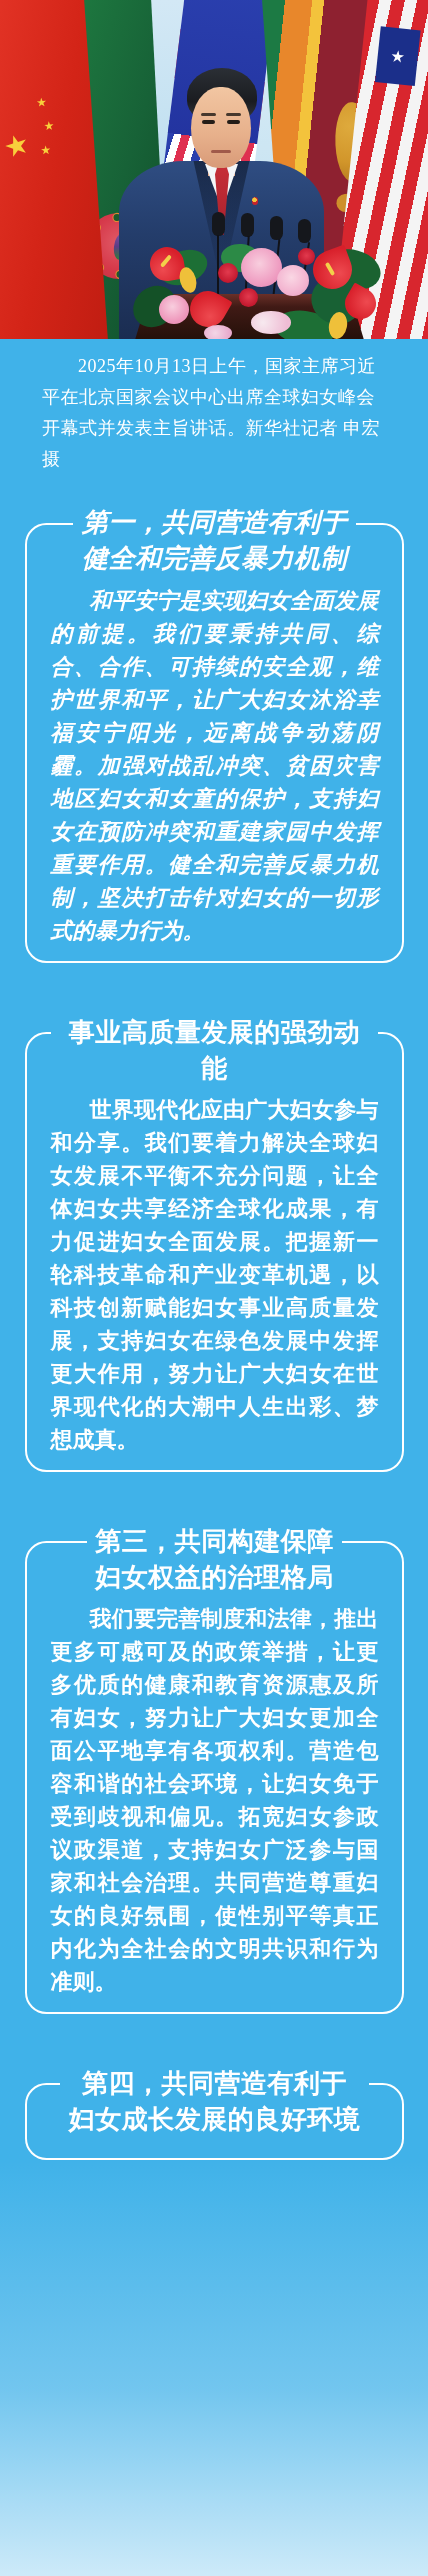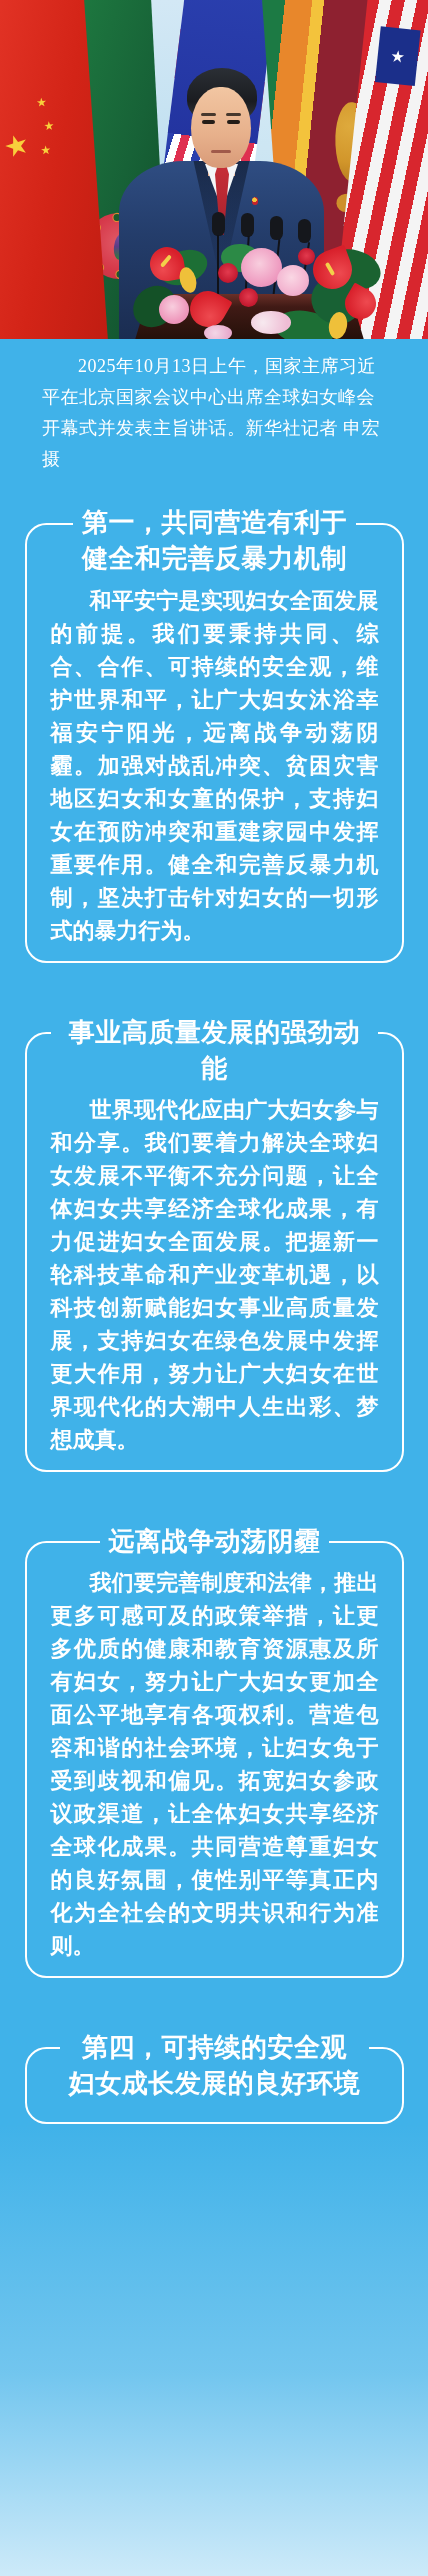--- a/index.html
+++ b/index.html
@@ -89,21 +89,21 @@
     text-indent:36px;letter-spacing:0.5px;
   }
 
   
   .section{
     margin:69px 25px 0 25px;
     border:2.1px solid var(--white);
     border-radius:21.4px;
     padding:0 23.6px 14px 23.6px;
   }
-  .section-first{margin-top:48px;}
+  .section-first{margin-top:48px;font-style:italic;}
   .section-title{
     width:fit-content;max-width:322px;
     margin:-20.4px auto 7.5px auto;
     padding:0 8.6px;
     background:var(--bg);
     text-align:center;
     font-family:"DejaVu Serif","Liberation Serif",serif;
     font-weight:bold;
     font-size:26px;line-height:36px;
     letter-spacing:0.5px;
@@ -242,28 +242,29 @@
 
   <section class="section">
     <h2 class="section-title">
       <div>事业高质量发展的强劲动能</div>
     </h2>
     <p class="section-body">世界现代化应由广大妇女参与和分享。我们要着力解决全球妇女发展不平衡不充分问题，让全体妇女共享经济全球化成果，有力促进妇女全面发展。把握新一轮科技革命和产业变革机遇，以科技创新赋能妇女事业高质量发展，支持妇女在绿色发展中发挥更大作用，努力让广大妇女在世界现代化的大潮中人生出彩、梦想成真。</p>
   </section>
 
   <section class="section">
     <h2 class="section-title">
-      <div>远离战争动荡阴霾</div>
-    </h2>
-    <p class="section-body">我们要完善制度和法律，推出更多可感可及的政策举措，让更多优质的健康和教育资源惠及所有妇女，努力让广大妇女更加全面公平地享有各项权利。营造包容和谐的社会环境，让妇女免于受到歧视和偏见。拓宽妇女参政议政渠道，让全体妇女共享经济全球化成果。共同营造尊重妇女的良好氛围，使性别平等真正内化为全社会的文明共识和行为准则。</p>
+      <div>第三，共同构建保障</div>
+      <div>妇女权益的治理格局</div>
+    </h2>
+    <p class="section-body">我们要完善制度和法律，推出更多可感可及的政策举措，让更多优质的健康和教育资源惠及所有妇女，努力让广大妇女更加全面公平地享有各项权利。营造包容和谐的社会环境，让妇女免于受到歧视和偏见。拓宽妇女参政议政渠道，支持妇女广泛参与国家和社会治理。共同营造尊重妇女的良好氛围，使性别平等真正内化为全社会的文明共识和行为准则。</p>
   </section>
 
   <section class="section">
     <h2 class="section-title">
-      <div>第四，可持续的安全观</div>
+      <div>第四，共同营造有利于</div>
       <div>妇女成长发展的良好环境</div>
     </h2>
   </section>
 
   <footer class="footer">
     
     
   </footer>
 
 </div>

